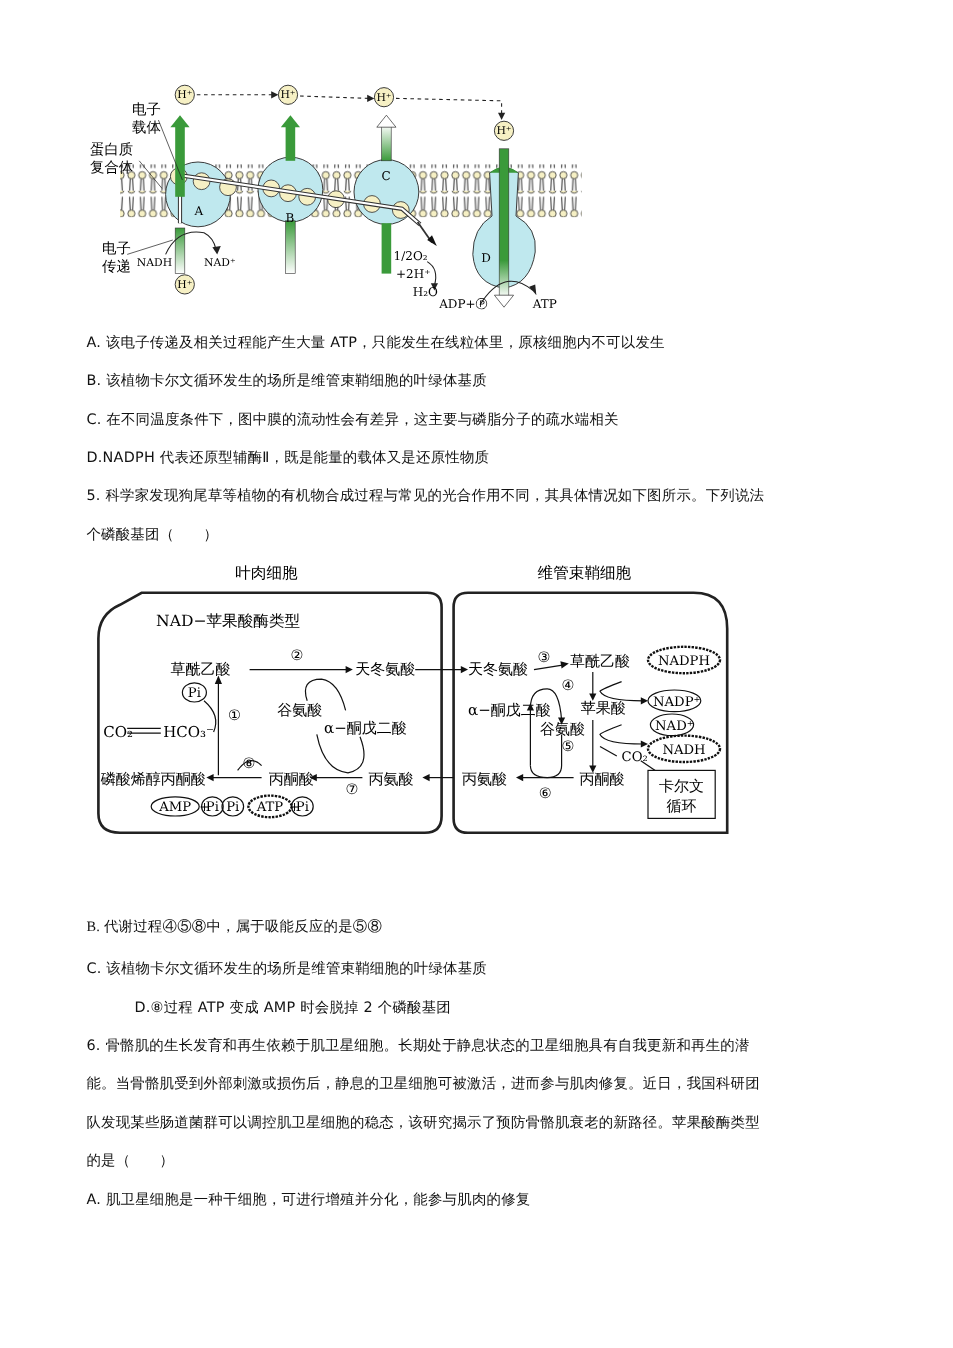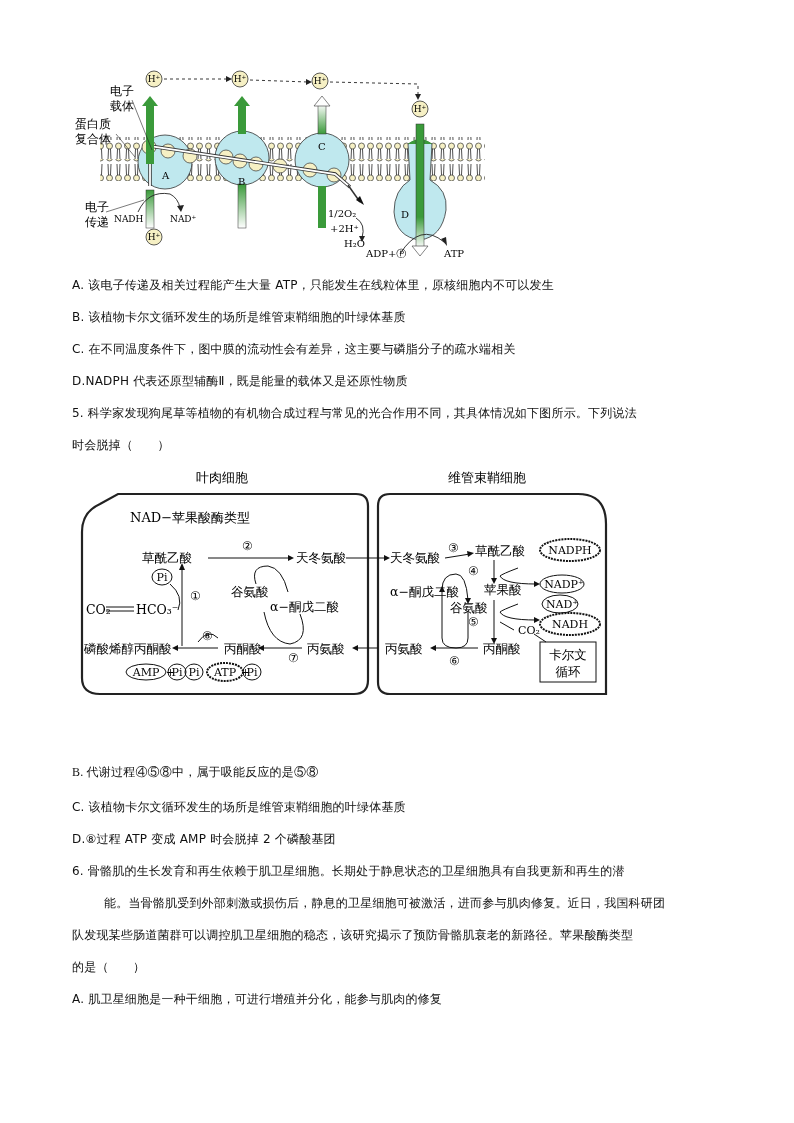--- a/index.html
+++ b/index.html
@@ -153,21 +153,21 @@
     <span>B.</span>&nbsp;<span>该植物卡尔文循环发生的场所是维管束鞘细胞的叶绿体基质</span>
   </div>
   <div class="line" style="top:339px;">
     <span>C.</span>&nbsp;<span>在不同温度条件下，图中膜的流动性会有差异，这主要与磷脂分子的疏水端相关</span>
   </div>
   <div class="line" style="top:371px;">
     <span>D.</span><span>NADPH 代表还原型辅酶Ⅱ，既是能量的载体又是还原性物质</span>
   </div>
 
   <div class="line" style="top:403px;">5. 科学家发现狗尾草等植物的有机物合成过程与常见的光合作用不同，其具体情况如下图所示。下列说法</div>
-  <div class="line" style="top:435px;">时会脱掉（　　）</div>
+  <div class="line" style="top:435px;">个磷酸基团（　　）</div>
 
   <svg class="fig2" viewBox="0 0 540 238" width="540" height="238">
 
     <path d="M40 32 L278 32 Q290 32 290 44 L290 218 Q290 232 276 232 L22 232 Q4 232 4 216 L4 70 Q4 50 22 42 Z" fill="none" stroke="#222" stroke-width="2.2"></path>
     <path d="M300 44 Q300 32 312 32 L500 32 Q528 32 528 62 L528 232 L312 232 Q300 232 300 220 Z" fill="none" stroke="#222" stroke-width="2.2"></path>
 
     <rect x="292" y="94" width="6" height="20" fill="#fff"></rect>
     <rect x="292" y="170" width="6" height="20" fill="#fff"></rect>
 
     <g font-size="13">
@@ -285,25 +285,25 @@
       <text x="163" y="214">+</text>
     </g>
   </svg>
 
   <div class="line" style="top:762px;font-family:Liberation Serif, serif;">
     <span>B.</span>&nbsp;<span>代谢过程④⑤⑧中，属于吸能反应的是⑤⑧</span>
   </div>
   <div class="line" style="top:797px;">
     <span>C.</span>&nbsp;<span>该植物卡尔文循环发生的场所是维管束鞘细胞的叶绿体基质</span>
   </div>
-  <div class="line" style="top:829px;">
+  <div class="line" style="top:829px;margin-left:40px;">
     <span>D.</span><span>⑧过程 ATP 变成 AMP 时会脱掉 2 个磷酸基团</span>
   </div>
 
   <div class="line" style="top:861px;">6. 骨骼肌的生长发育和再生依赖于肌卫星细胞。长期处于静息状态的卫星细胞具有自我更新和再生的潜</div>
-  <div class="line" style="top:893px;margin-left:32px;">能。当骨骼肌受到外部刺激或损伤后，静息的卫星细胞可被激活，进而参与肌肉修复。近日，我国科研团</div>
+  <div class="line" style="top:893px;">能。当骨骼肌受到外部刺激或损伤后，静息的卫星细胞可被激活，进而参与肌肉修复。近日，我国科研团</div>
   <div class="line" style="top:925px;">队发现某些肠道菌群可以调控肌卫星细胞的稳态，该研究揭示了预防骨骼肌衰老的新路径。苹果酸酶类型</div>
   <div class="line" style="top:957px;">的是（　　）</div>
   <div class="line" style="top:989px;">
     <span>A.</span>&nbsp;<span>肌卫星细胞是一种干细胞，可进行增殖并分化，能参与肌肉的修复</span>
   </div>
 
 </div>
 
 </body></html>

